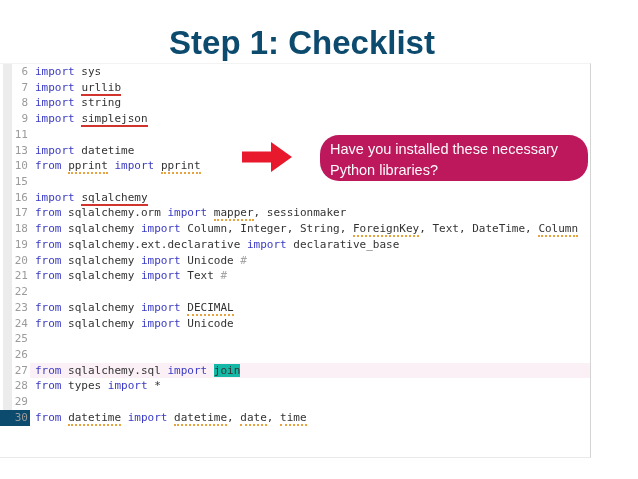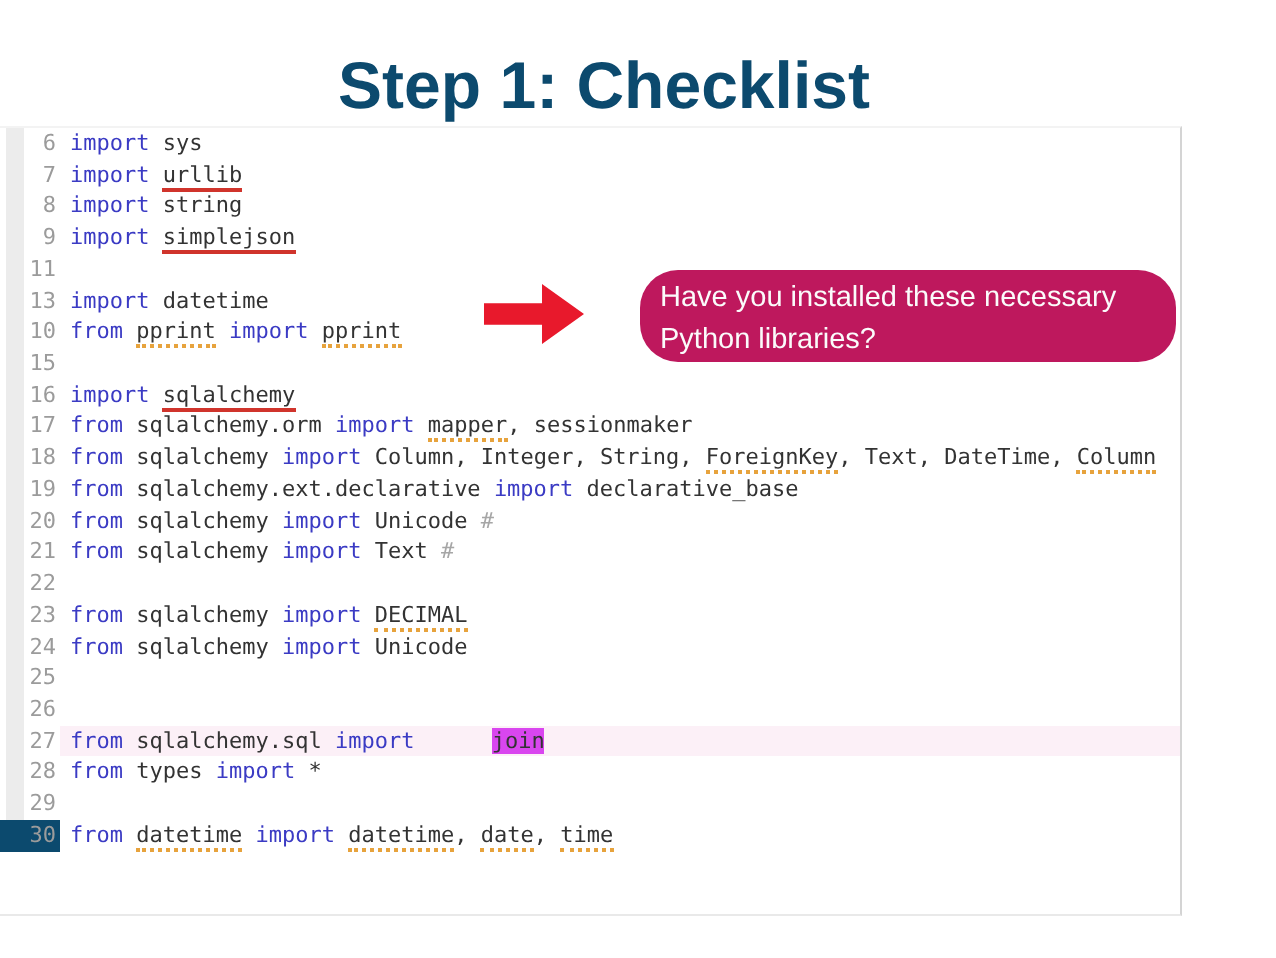--- a/index.html
+++ b/index.html
@@ -16,21 +16,21 @@
   .ln{flex:0 0 30px;width:30px;text-align:right;color:#9b9b9b;padding-right:2px;box-sizing:border-box;
       background:linear-gradient(to right,#ffffff 0 3px,#ececec 3px 12px,#ffffff 12px 100%);}
   .ln.ghl{background:#0c4a6e;}
   .code-text{flex:1;padding-left:5px;}
   .line.hl .code-text{background:#fcf0f7;}
   .c-kw{color:#3b3bc4;}
   .c-txt{color:#333333;}
   .c-red{color:#333333;border-bottom:2px solid #d0342c;}
   .c-squig{color:#333333;border-bottom:2px dotted #e7a33d;}
   .c-com{color:#a6a6a6;}
-  .c-hl{color:#333333;background:#d946ef;margin-left:32px;}
+  .c-hl{color:#333333;background:#14b8a6;}
 
   .arrow{position:absolute;left:242px;top:142px;width:50px;height:30px;background:#e8192c;
          clip-path:polygon(0 32%,58% 32%,58% 0,100% 50%,58% 100%,58% 68%,0 68%);
          filter:drop-shadow(1px 1px 1px rgba(70,70,70,0.45));}
 
   .callout{position:absolute;left:320px;top:135px;width:268px;height:46px;box-sizing:border-box;
            background:#be185d;color:#fbfbfb;font-size:14.5px;line-height:21px;padding:4px 10px;border-radius:19px;}
 </style>
 </head>
 <body>

